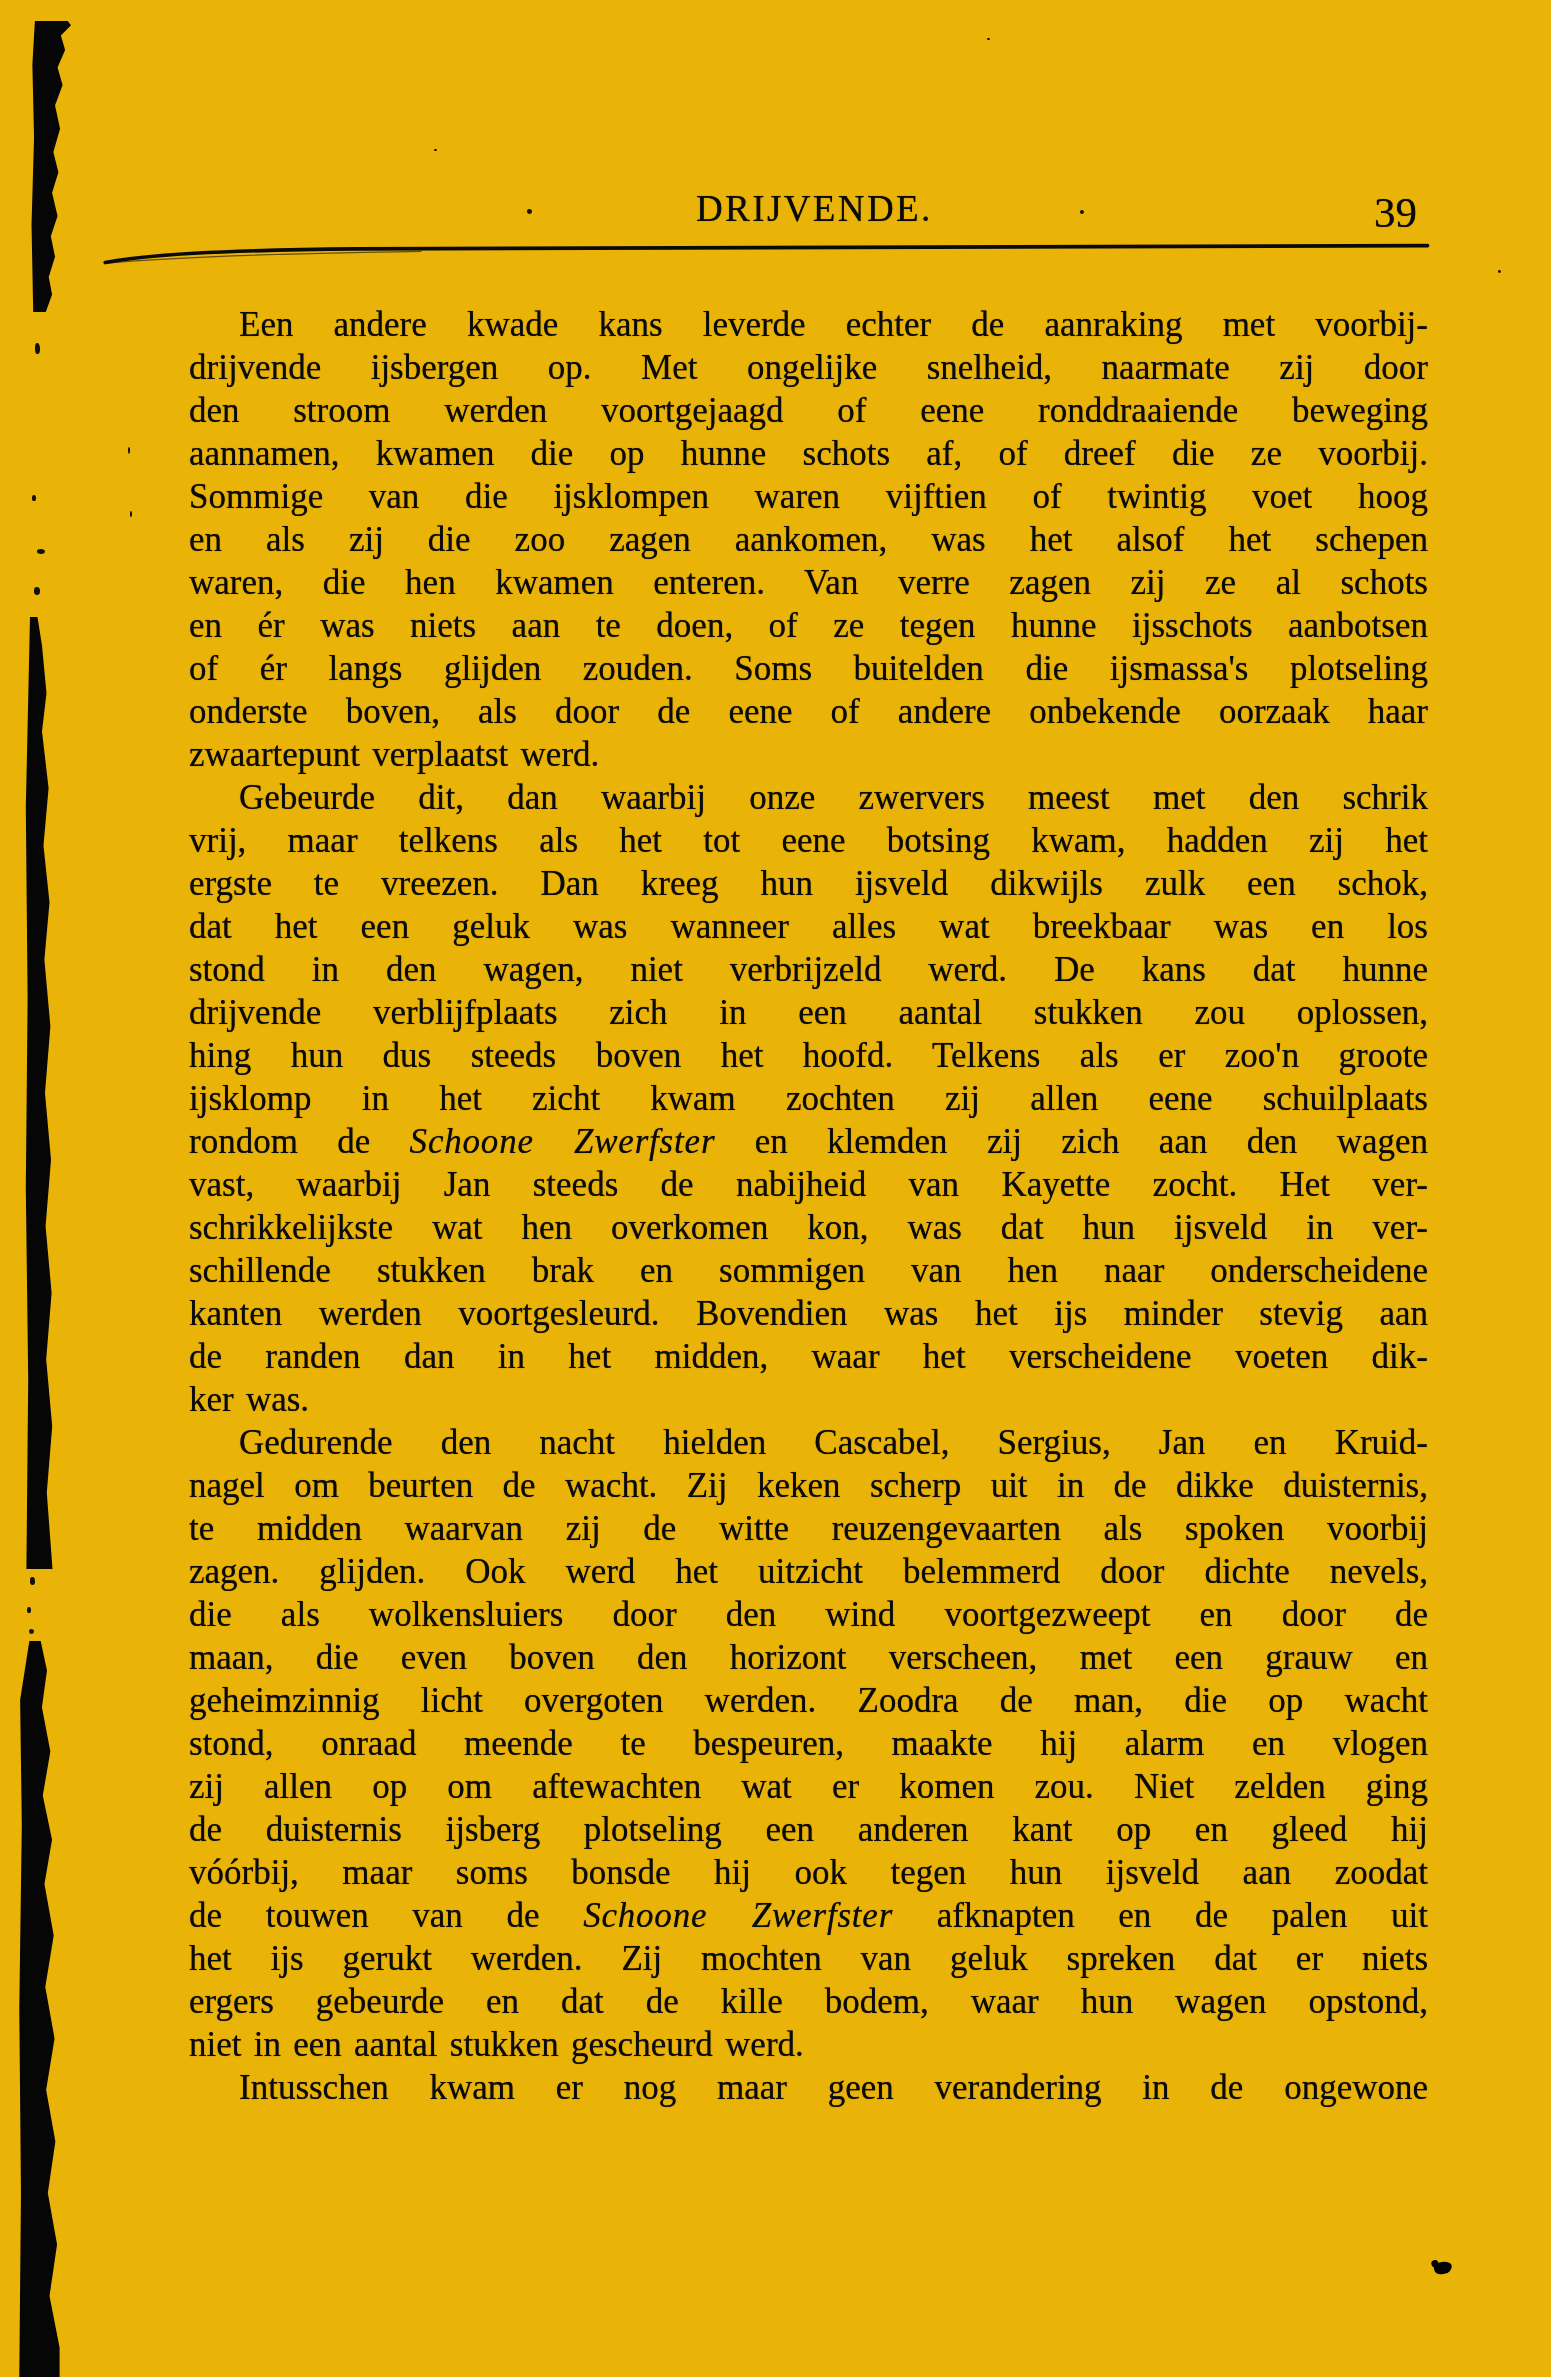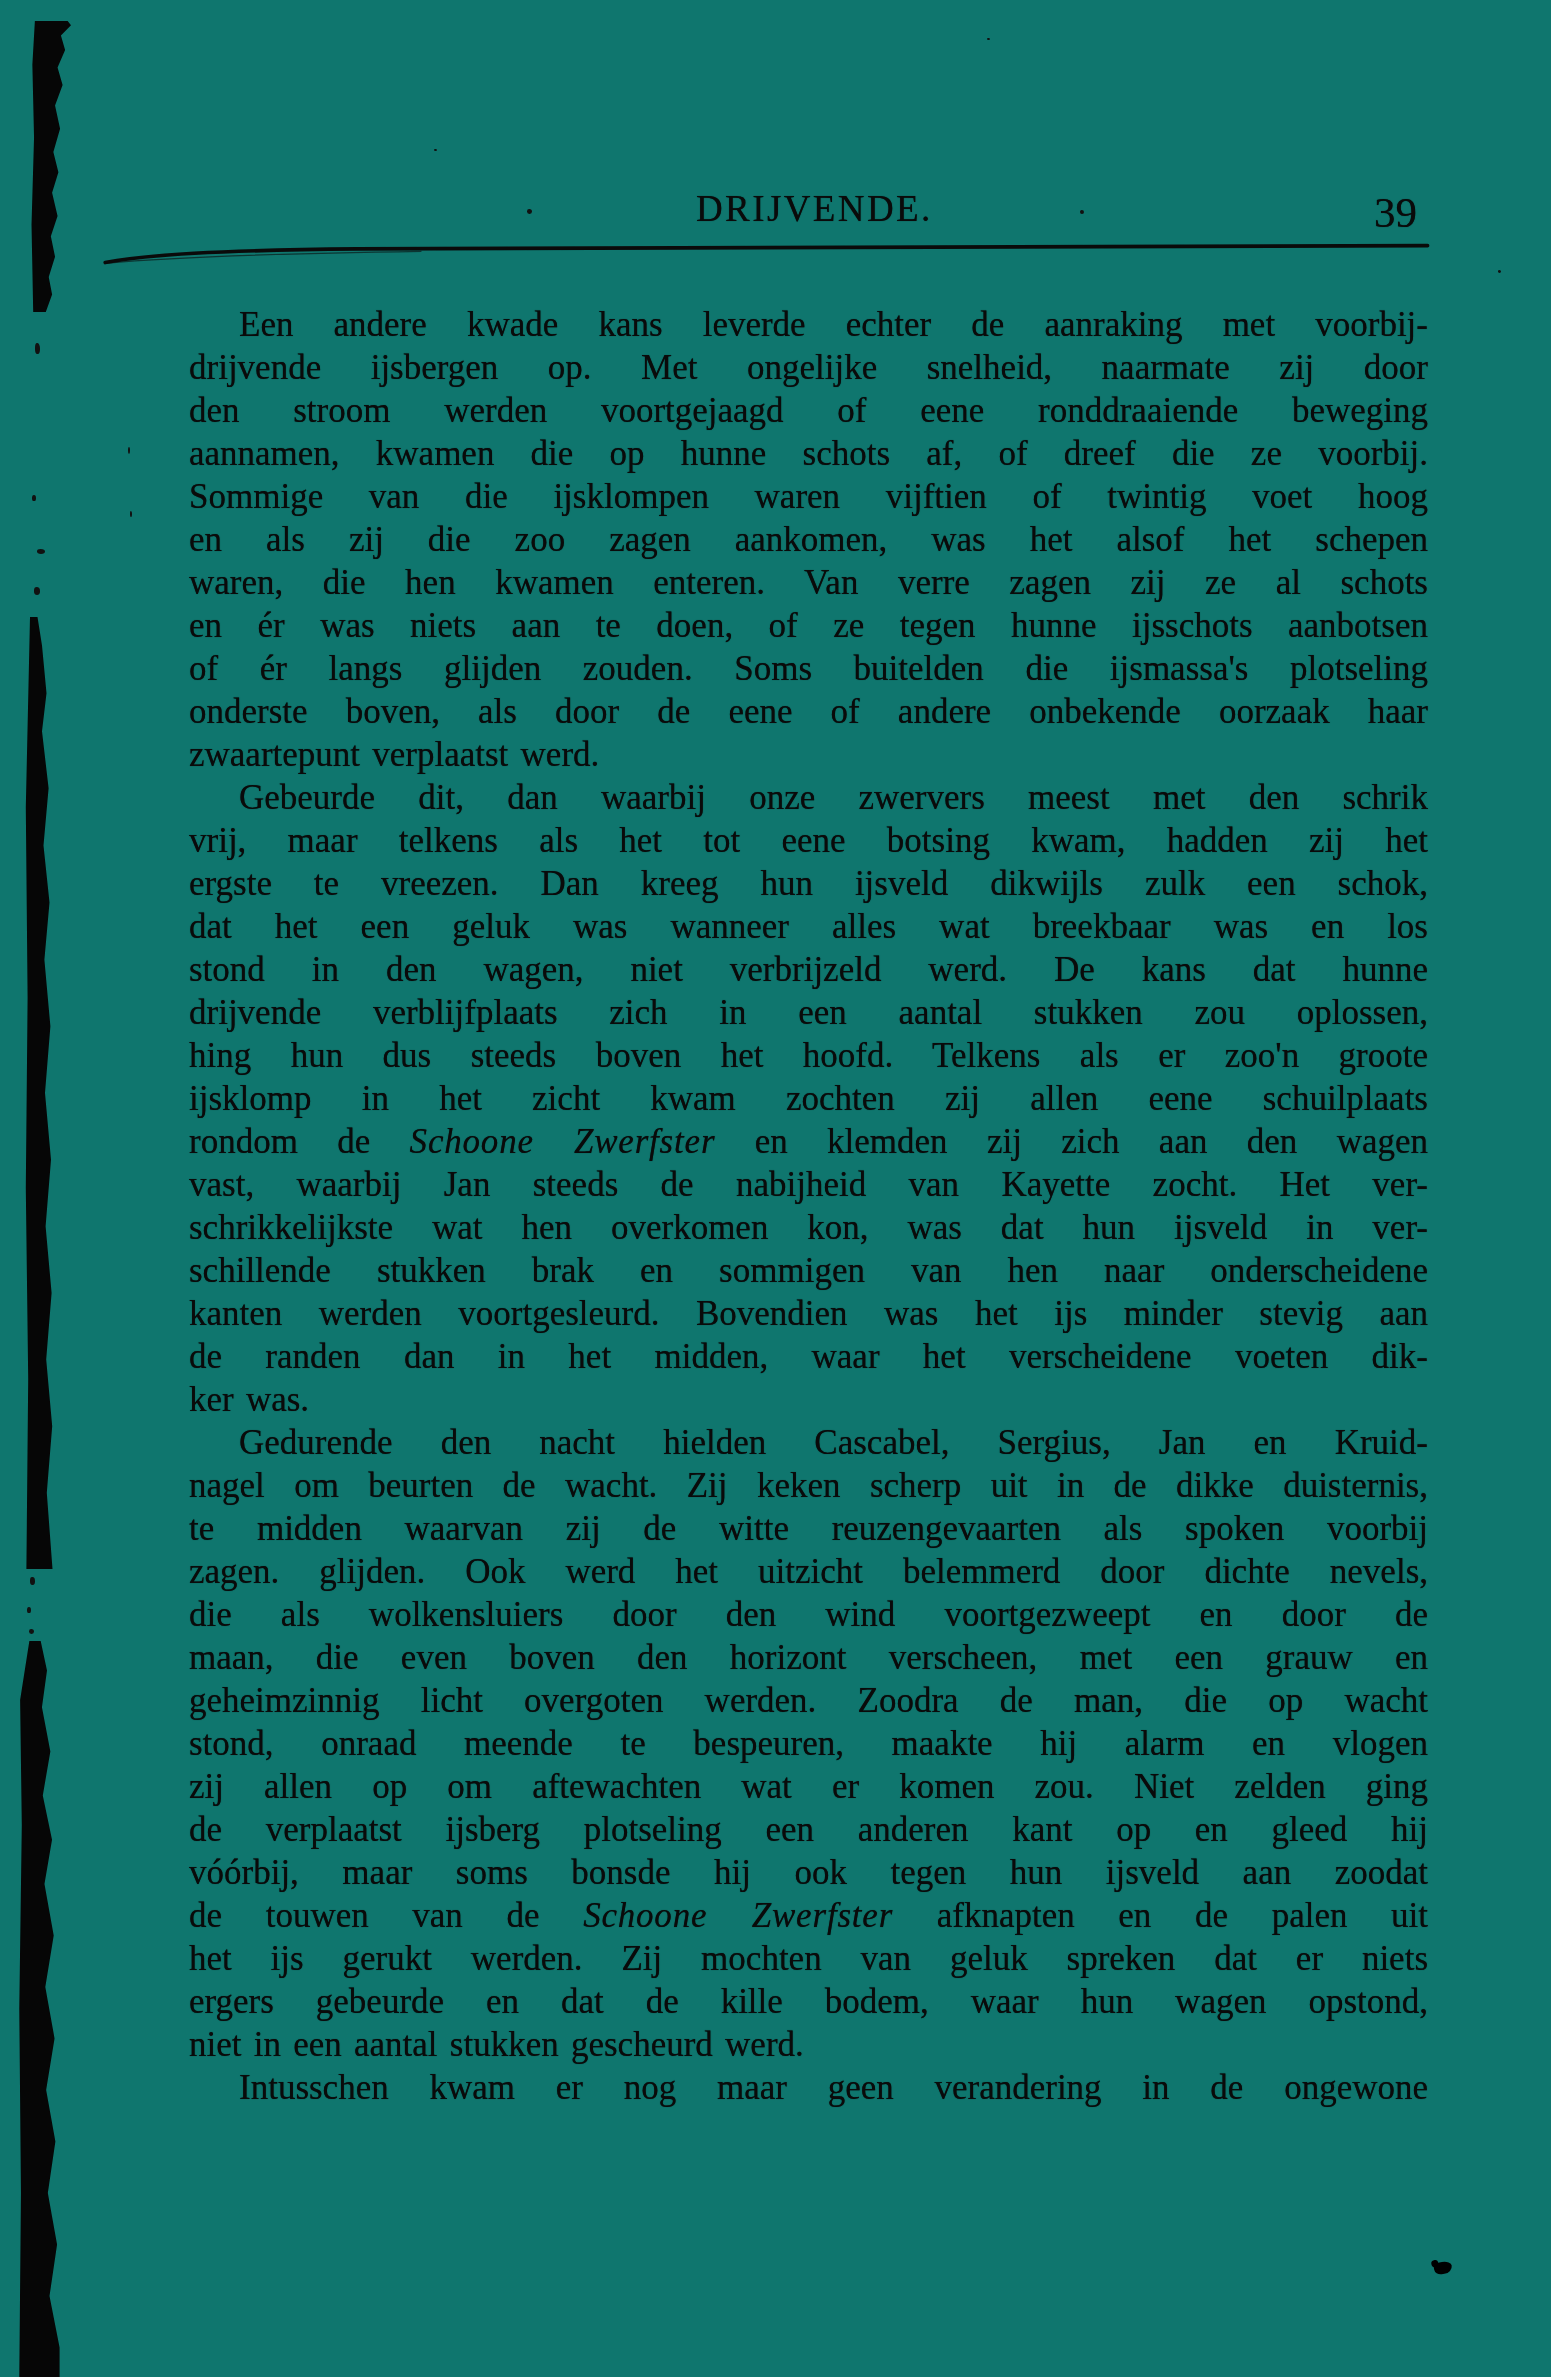--- a/index.html
+++ b/index.html
@@ -7,21 +7,21 @@
     padding: 0;
     width: 1552px;
     height: 2377px;
     background: #ffffff;
     overflow: hidden;
   }
   .page {
     position: relative;
     width: 1552px;
     height: 2377px;
-    background: #0f766e;
+    background: #eab308;
     font-family: "Liberation Serif", "DejaVu Serif", serif;
     color: #0a0a0a;
   }
   
   .running-title {
     position: absolute;
     left: 696px;
     top: 187px;
     font-size: 37px;
     letter-spacing: 2.4px;
@@ -166,21 +166,21 @@
       <div class="line nojust"><span>ker was.</span></div>
       <div class="line indent"><span>Gedurende den nacht hielden Cascabel, Sergius, Jan en Kruid-</span></div>
       <div class="line"><span>nagel om beurten de wacht. Zij keken scherp uit in de dikke duisternis,</span></div>
       <div class="line"><span>te midden waarvan zij de witte reuzengevaarten als spoken voorbij</span></div>
       <div class="line"><span>zagen. glijden. Ook werd het uitzicht belemmerd door dichte nevels,</span></div>
       <div class="line"><span>die als wolkensluiers door den wind voortgezweept en door de</span></div>
       <div class="line"><span>maan, die even boven den horizont verscheen, met een grauw en</span></div>
       <div class="line"><span>geheimzinnig licht overgoten werden. Zoodra de man, die op wacht</span></div>
       <div class="line"><span>stond, onraad meende te bespeuren, maakte hij alarm en vlogen</span></div>
       <div class="line"><span>zij allen op om aftewachten wat er komen zou. Niet zelden ging</span></div>
-      <div class="line"><span>de verplaatst ijsberg plotseling een anderen kant op en gleed hij</span></div>
+      <div class="line"><span>de duisternis ijsberg plotseling een anderen kant op en gleed hij</span></div>
       <div class="line"><span>vóórbij, maar soms bonsde hij ook tegen hun ijsveld aan zoodat</span></div>
       <div class="line"><span>de touwen van de </span><i>Schoone Zwerfster</i><span> afknapten en de palen uit</span></div>
       <div class="line"><span>het ijs gerukt werden. Zij mochten van geluk spreken dat er niets</span></div>
       <div class="line"><span>ergers gebeurde en dat de kille bodem, waar hun wagen opstond,</span></div>
       <div class="line nojust"><span>niet in een aantal stukken gescheurd werd.</span></div>
       <div class="line indent"><span>Intusschen kwam er nog maar geen verandering in de ongewone</span></div>
     </div>
 
 </div>
 

